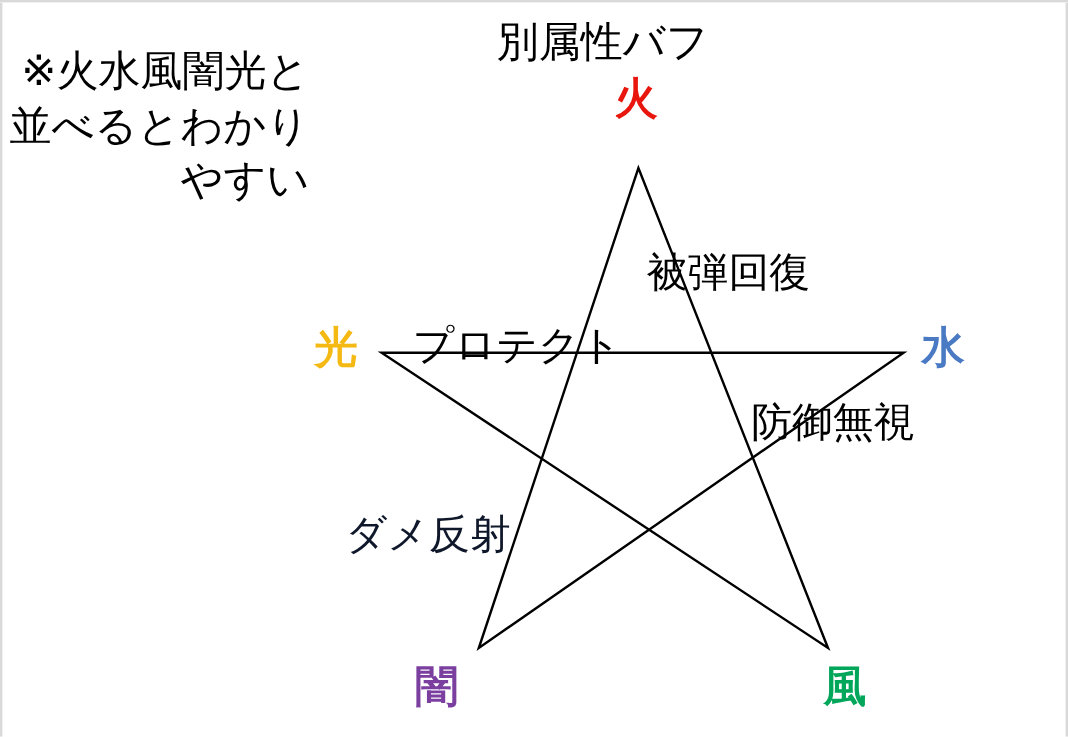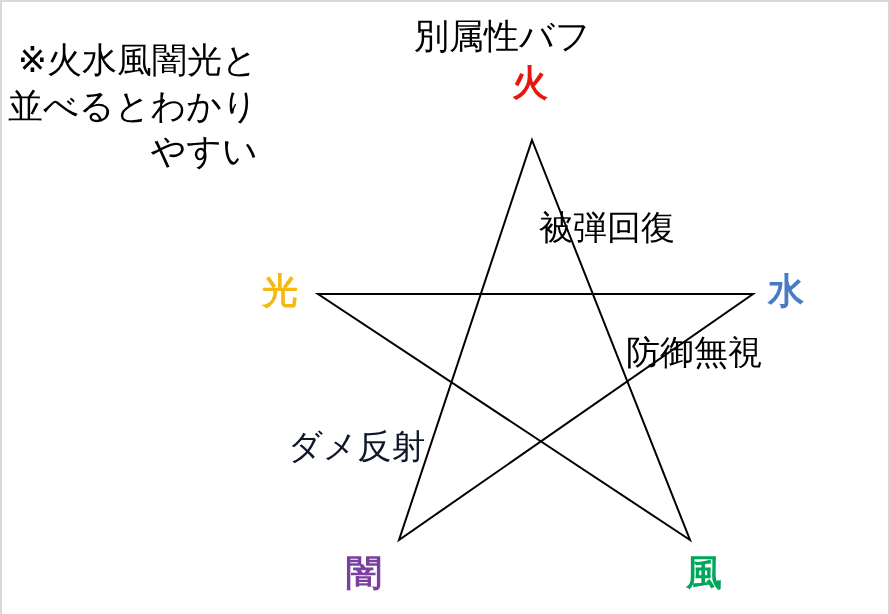--- a/index.html
+++ b/index.html
@@ -101,19 +101,20 @@
   <div class="txt elem" id="elem-water" style="color: rgb(74, 122, 196);">水</div>
 
   <div class="txt elem" id="elem-wind" style="color: rgb(0, 166, 90);">風</div>
 
   <div class="txt elem" id="elem-dark" style="color: rgb(123, 63, 160);">闇</div>
 
   <div class="txt elem" id="elem-light" style="color: rgb(245, 185, 20);">光</div>
 
   <div class="txt buff" id="buff-hit-recover" style="color: rgb(0, 0, 0);">被弾回復</div>
 
+  <div class="txt buff" id="buff-protect" style="color: rgb(0, 0, 0);">プロテクト</div>
 
   <div class="txt buff" id="buff-def-ignore" style="color: rgb(0, 0, 0); text-align: right;">防御無視</div>
 
   <div class="txt buff" id="buff-dmg-reflect" style="color: #0f172a;">ダメ反射</div>
 
 
 </div>
 
 </body></html>

